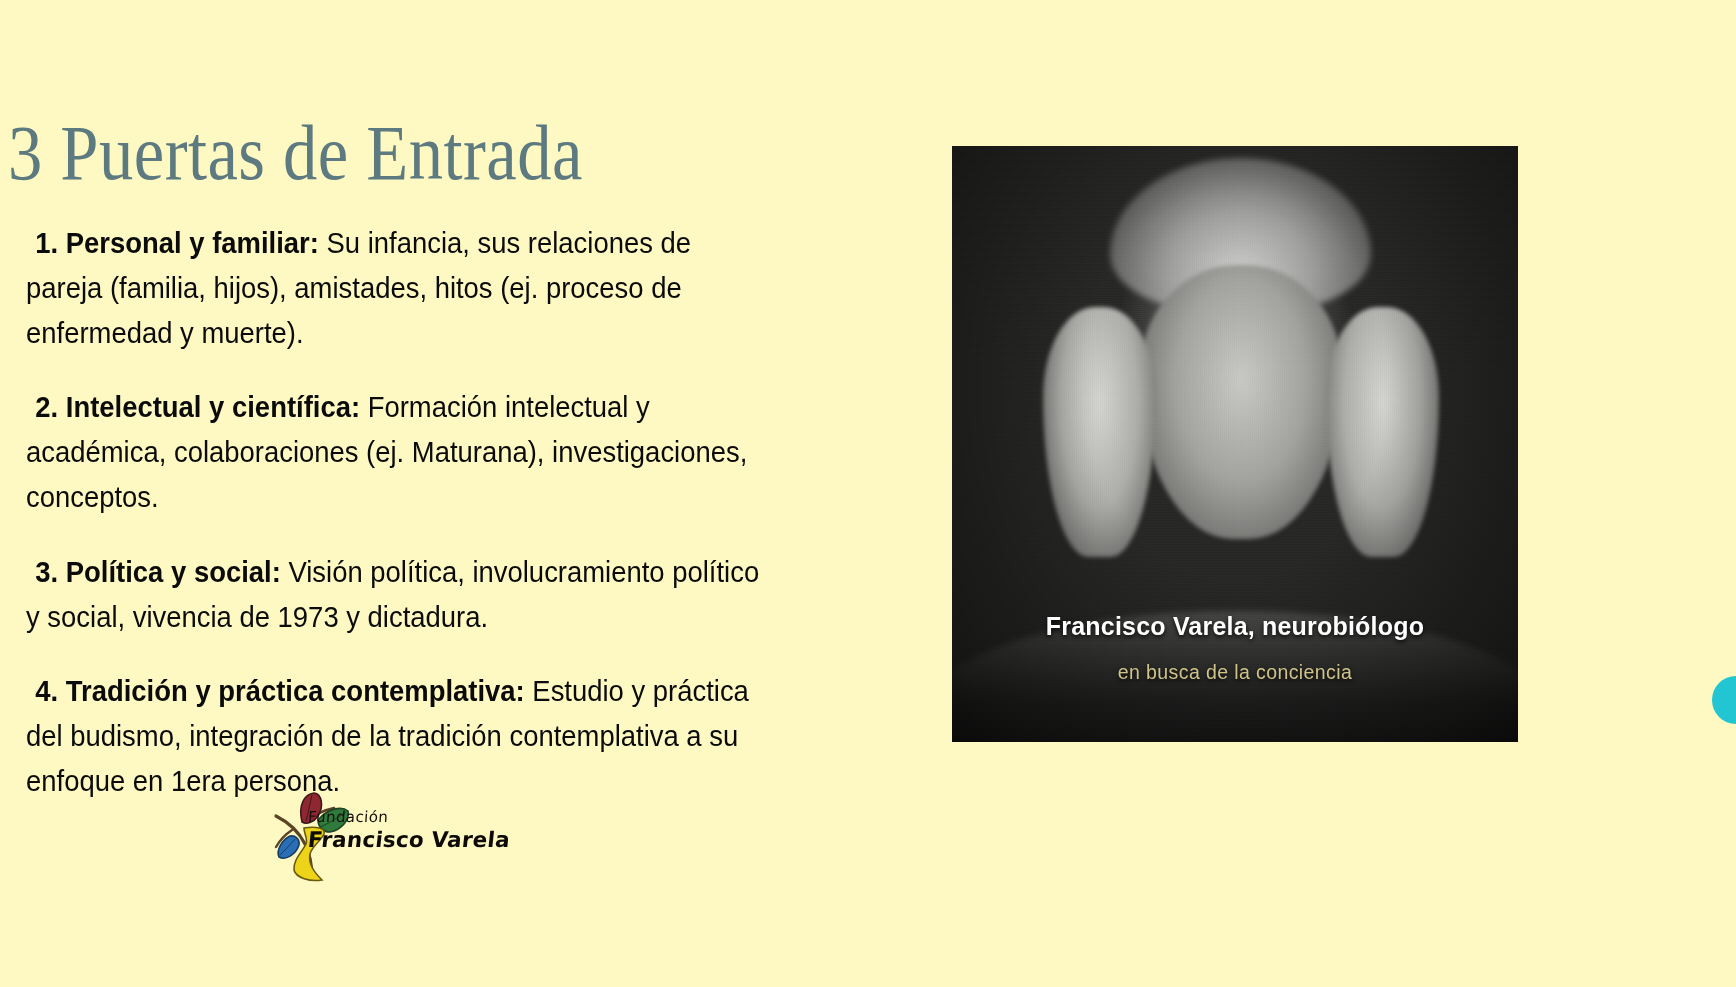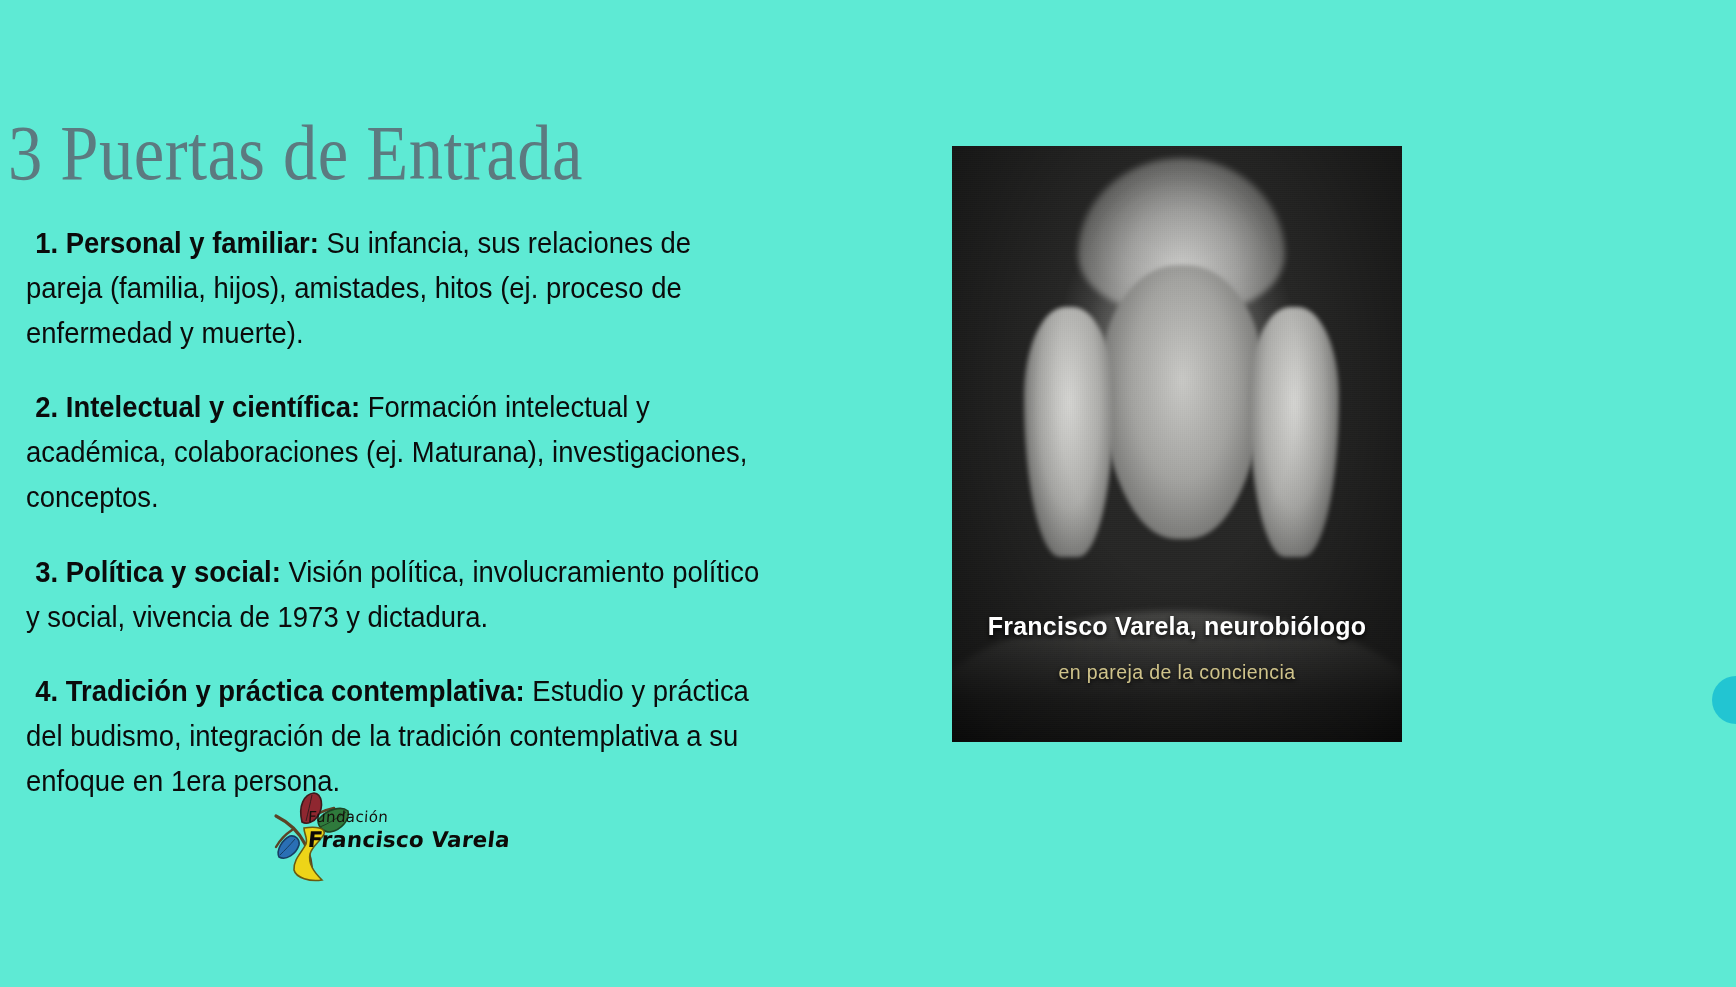--- a/index.html
+++ b/index.html
@@ -11,21 +11,21 @@
     width: 1736px;
     height: 987px;
     overflow: hidden;
     position: relative;
     font-family: "Liberation Sans", sans-serif;
   }
 
   #slide {
     position: absolute;
     inset: 0;
-    background: #5eead4;
+    background: #fef9c3;
     overflow: hidden;
   }
 
   
   #slide-title {
     position: absolute;
     left: 8px;
     top: 62px;
     font-family: "Liberation Serif", "DejaVu Serif", serif;
     font-size: 78px;
@@ -62,21 +62,21 @@
   .entry-body {
     font-weight: 400;
   }
   .entry.e4 { margin-bottom: 0; }
 
   
   #book-cover {
     position: absolute;
     left: 952px;
     top: 146px;
-    width: 450px;
+    width: 566px;
     height: 596px;
     background:
       radial-gradient(ellipse 120px 150px at 50% 34%, #9a9a98 0%, #6d6d6b 45%, #3a3a39 78%, #262625 100%),
       linear-gradient(180deg, #1d1d1c 0%, #303030 22%, #3a3a3a 55%, #2a2a29 82%, #141413 100%);
     overflow: hidden;
   }
   
   #cover-hair {
     position: absolute;
     left: 28%;
@@ -234,21 +234,21 @@
 
   <div id="book-cover">
     <div id="cover-hair"></div>
     <div id="cover-face"></div>
     <div class="cover-hand" id="cover-hand-left"></div>
     <div class="cover-hand" id="cover-hand-right"></div>
     <div id="cover-shoulders"></div>
     <div id="cover-grain"></div>
     <div id="cover-vignette"></div>
     <div id="cover-title">Francisco Varela, neurobiólogo</div>
-    <div id="cover-subtitle">en pareja de la conciencia</div>
+    <div id="cover-subtitle">en busca de la conciencia</div>
   </div>
 
   <div id="foundation-logo">
     <svg width="210" height="92" viewBox="0 0 210 92">
 
       <path d="M14 24 C26 30, 36 38, 43 52 C48 62, 50 74, 50 86" stroke="#5b4326" stroke-width="3.2" fill="none" stroke-linecap="round"></path>
       <path d="M43 30 C52 23, 62 18, 72 16" stroke="#5b4326" stroke-width="2.6" fill="none" stroke-linecap="round"></path>
       <path d="M30 38 C24 42, 18 48, 14 55" stroke="#5b4326" stroke-width="2.4" fill="none" stroke-linecap="round"></path>
 
       <path d="M40 30 C36 14, 42 2, 52 1 C60 2, 62 14, 56 24 C52 30, 45 33, 40 30 Z" fill="#8f2730" stroke="#3b1a1c" stroke-width="1.6"></path>

